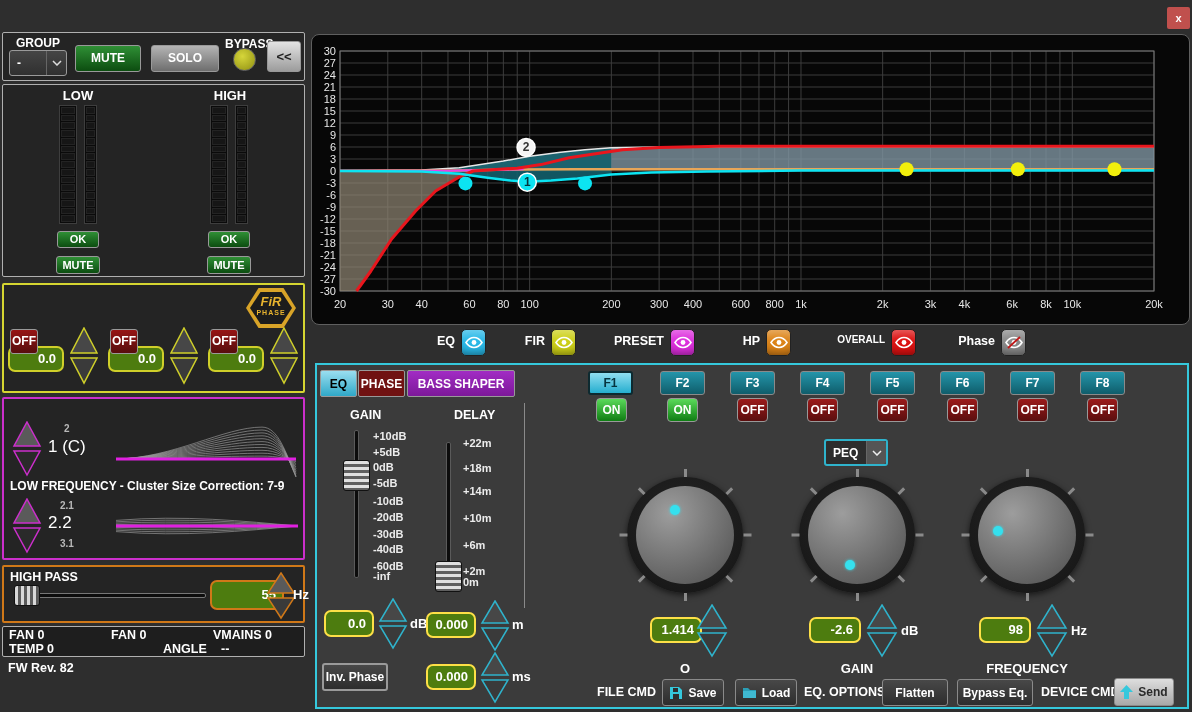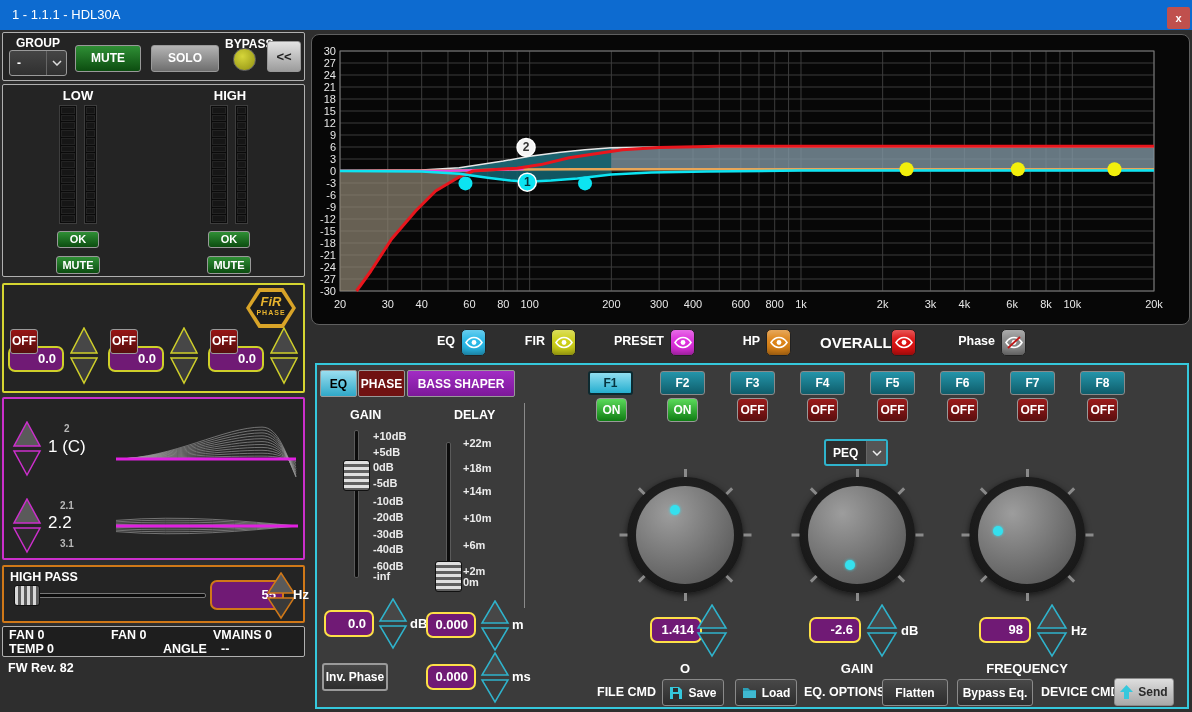--- a/index.html
+++ b/index.html
@@ -15,21 +15,21 @@
 
 .btn{position:absolute;border:1px solid #999;border-radius:3px;font-weight:700;color:#fff;text-align:center;cursor:default}
 .btn-green{background:linear-gradient(#2f8f35,#0c4d10)}
 .btn-gray{background:linear-gradient(#b4b4b4,#6e6e6e)}
 .btn-red{background:linear-gradient(#971515,#570d0d)}
 .btn-light{background:linear-gradient(#e3e3e3,#9c9c9c);color:#222}
 
 .meter-bar{position:absolute;background:#0a0a0a;border:1px solid #3e3e3e;display:flex;flex-direction:column;gap:1px;padding:1px}
 .meter-seg{flex:1;background:#161616;border:1px solid #232323}
 
-.vbox{position:absolute;background:#701a75;border:2px solid #fde047;border-radius:7px;color:#fff;font-weight:700;font-size:13px;text-align:right;padding-right:6px}
+.vbox{position:absolute;background:#4d7c0f;border:2px solid #fde047;border-radius:7px;color:#fff;font-weight:700;font-size:13px;text-align:right;padding-right:6px}
 .vbox.yellow{border-color:#cfcf2a}
 .vbox.orange{border-color:#d07818}
 
 .knob{position:absolute;width:116px;height:116px;border-radius:50%;background:radial-gradient(circle at 50% 40%,#262626,#141414);box-shadow:0 2px 6px rgba(0,0,0,.6)}
 .knob-face{position:absolute;left:9px;top:9px;width:98px;height:98px;border-radius:50%;background:radial-gradient(circle at 35% 28%,#9d9d9d,#606060 75%,#4c4c4c)}
 .knob-dot{position:absolute;width:10px;height:10px;border-radius:50%;background:#35e0ee;box-shadow:0 0 3px #35e0ee}
 .knob-ticks{position:absolute;left:58px;top:58px;width:0;height:0}
 .knob-tick{position:absolute;left:-1.5px;top:-66px;width:3px;height:8px;background:#8a8a8a}
 
 .fader-track{position:absolute;width:5px;background:#0c0c0c;border:1px solid #5a5a5a;border-radius:2px}
@@ -59,23 +59,20 @@
 .cmdbtn{position:absolute;height:27px;background:linear-gradient(#484848,#2d2d2d);border:1px solid #8a8a8a;border-radius:3px;color:#fff;font-weight:700;font-size:12px;display:flex;align-items:center;justify-content:center;gap:5px}
 #graph-panel{position:absolute;left:311px;top:34px;width:879px;height:291px;background:#070707;border:1px solid #5f5f5f;border-radius:8px}
 #bottom-panel{position:absolute;left:315px;top:363px;width:874px;height:346px;background:#3b3b3b;border:2px solid #35c8dc}
 .divider-v{position:absolute;width:1px;background:#8a8a8a}
 </style>
 </head>
 <body>
 
 <div id="app">
 
-  <div id="titlebar">
-    <span>1 - 1.1.1 - HDL30A</span>
-  </div>
   <div id="closebtn">x</div>
 
   <div class="panel" style="left:2px;top:32px;width:303px;height:49px">
     <div class="lbl abs" style="left:13px;top:3px">GROUP</div>
     <div class="select" style="left:6px;top:17px;width:58px;height:26px">
       <span class="val">-</span>
       <span class="chev">
           <svg width="10" height="6">
             <polyline points="1,1 5,5 9,1" stroke="#ddd" fill="none" stroke-width="1.5"></polyline>
           </svg>
@@ -210,20 +207,21 @@
         <path d="M2,40 C60,39 110,28.4 148,28.4 C164,28.4 172,37.68 182,47.96" fill="none" stroke="#9a9a9a" stroke-width="0.8" opacity="0.85"></path>
         <path d="M2,40 C60,39 110,25.5 148,25.5 C164,25.5 172,37.1 182,49.7" fill="none" stroke="#9a9a9a" stroke-width="0.8" opacity="0.85"></path>
         <path d="M2,40 C60,39 110,22.6 148,22.6 C164,22.6 172,36.52 182,51.44" fill="none" stroke="#9a9a9a" stroke-width="0.8" opacity="0.85"></path>
         <path d="M2,40 C60,39 110,19.7 148,19.7 C164,19.7 172,35.94 182,53.18" fill="none" stroke="#9a9a9a" stroke-width="0.8" opacity="0.85"></path>
         <path d="M2,40 C60,39 110,16.8 148,16.8 C164,16.8 172,35.36 182,54.92" fill="none" stroke="#9a9a9a" stroke-width="0.8" opacity="0.85"></path>
         <path d="M2,40 C60,39 110,13.900000000000002 148,13.900000000000002 C164,13.900000000000002 172,34.78 182,56.66" fill="none" stroke="#9a9a9a" stroke-width="0.8" opacity="0.85"></path>
         <path d="M2,40 C60,39 110,11 148,11 C164,11 172,34.2 182,58" fill="none" stroke="#9a9a9a" stroke-width="0.8" opacity="0.85"></path>
         <path d="M2,40 C60,39 110,8.100000000000001 148,8.100000000000001 C164,8.100000000000001 172,33.620000000000005 182,58" fill="none" stroke="#9a9a9a" stroke-width="0.8" opacity="0.85"></path>
         <line x1="2" y1="40" x2="182" y2="40" stroke="#e020e0" stroke-width="3"></line>
       </svg>
+    <div class="lbl abs" style="left:6px;top:80px;font-size:12px">LOW FREQUENCY -  Cluster Size Correction:  7-9</div>
     <svg class="abs" style="left:8px;top:99px" width="30" height="56">
         <polygon points="15,1 28,25 2,25" fill="#5a5a5a" stroke="#cc2fcc" stroke-width="1.5"></polygon>
         <polygon points="2,30 28,30 15,54" fill="#2a2a2a" stroke="#cc2fcc" stroke-width="1.5"></polygon>
       </svg>
     <div class="abs" style="left:56px;top:101px;font-size:10px;color:#b8b8b8;font-weight:700">2.1</div>
     <div class="abs" style="left:44px;top:114px;font-size:17px;font-weight:400;color:#fff">2.2</div>
     <div class="abs" style="left:56px;top:139px;font-size:10px;color:#b8b8b8;font-weight:700">3.1</div>
     <svg class="abs" style="left:110px;top:100px" width="186" height="54" id="lf-curves">
         <path d="M2,21.4 C70,15.8 130,22.2 184,27" fill="none" stroke="#9a9a9a" stroke-width="0.8" opacity="0.85"></path>
         <path d="M2,22.8 C70,18.6 130,23.4 184,27" fill="none" stroke="#9a9a9a" stroke-width="0.8" opacity="0.85"></path>
@@ -397,21 +395,21 @@
     </div>
 
   <div class="lbl abs" style="left:730px;top:334px;width:30px;text-align:right;font-size:12.5px">HP</div>
   <div class="eyebtn" style="left: 766px; top: 329px; background: rgb(221, 132, 24);">
       <svg width="18" height="13">
         <path d="M9 1.5 C4.5 1.5 2 5 1 6.5 C2 8 4.5 11.5 9 11.5 C13.5 11.5 16 8 17 6.5 C16 5 13.5 1.5 9 1.5 Z" fill="none" stroke="#fff" stroke-width="1.6"></path>
         <circle cx="9" cy="6.5" r="2.4" fill="#fff"></circle>
       </svg>
     </div>
 
-  <div class="lbl abs" style="left:820px;top:334px;width:65px;text-align:right;font-size:15px">OVERALL</div>
+  <div class="lbl abs" style="left:820px;top:334px;width:65px;text-align:right;font-size:10px">OVERALL</div>
   <div class="eyebtn" style="left: 891px; top: 329px; background: rgb(221, 17, 17);">
       <svg width="18" height="13">
         <path d="M9 1.5 C4.5 1.5 2 5 1 6.5 C2 8 4.5 11.5 9 11.5 C13.5 11.5 16 8 17 6.5 C16 5 13.5 1.5 9 1.5 Z" fill="none" stroke="#fff" stroke-width="1.6"></path>
         <circle cx="9" cy="6.5" r="2.4" fill="#fff"></circle>
       </svg>
     </div>
 
   <div class="lbl abs" style="left:940px;top:334px;width:55px;text-align:right;font-size:12.5px">Phase</div>
   <div class="eyebtn" style="left: 1001px; top: 329px; background: rgb(138, 138, 138);">
       <svg width="18" height="13">

